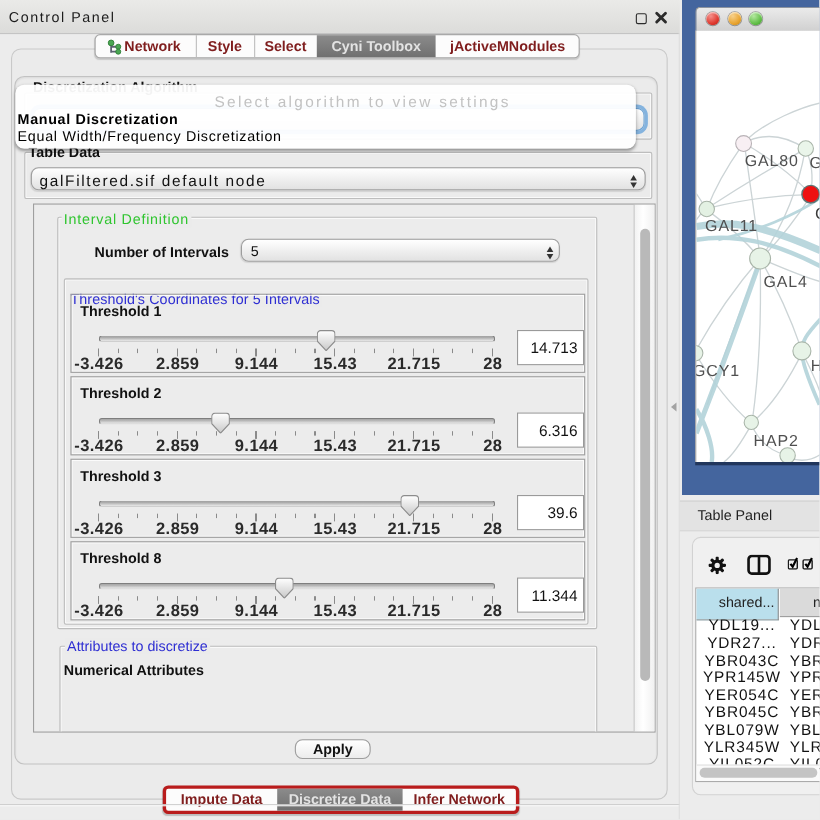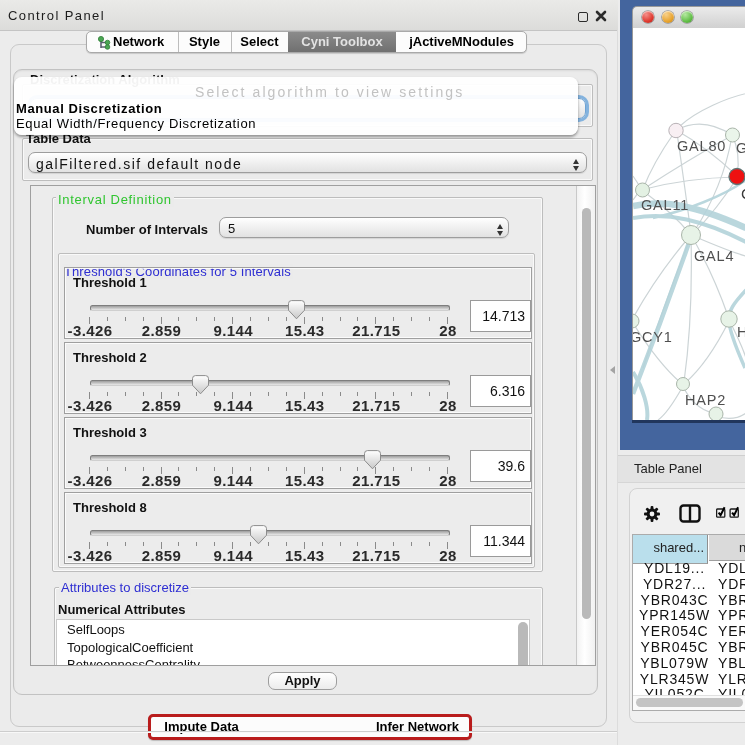--- a/index.html
+++ b/index.html
@@ -11,21 +11,21 @@
   #cp-title{left:0;top:0;width:618px;height:30px;
     background:linear-gradient(#eaeae8,#dcdcda);
     border-bottom:1px solid #c4c4c4;}
   #cp-title span{position:absolute;left:8px;top:8px;font-size:13px;color:#1c1c1c;letter-spacing:1.4px;}
   #float-btn{left:578px;top:12px;width:8px;height:8px;border:1.5px solid #2b2b2b;border-radius:2px;}
   
   #tabs{left:86px;top:31px;width:439px;height:20px;background:#fcfcfc;
     border:1px solid #a9a9a9;border-radius:5px;
     box-shadow:0 1px 1px rgba(0,0,0,0.15);}
   .tab{position:absolute;top:0;height:20px;line-height:20px;font-size:13px;
-       font-weight:bold;color:#000000;text-align:center;}
+       font-weight:bold;color:#7f1d1d;text-align:center;}
   .tabsep{position:absolute;top:0;width:1px;height:20px;background:#bdbdbd;}
   #tab-cyni{background:linear-gradient(#8b8b8b,#707070);color:#e3e3e3;}
   #outer2{left:10px;top:44px;width:595px;height:681px;background:#ebebeb;
     border:1px solid #c9c9c9;border-radius:9px;}
   
   #outer{left:13px;top:69px;width:583px;height:624px;
     background:#ebebeb;border:1px solid #c2c2c2;border-radius:9px;
     box-shadow:inset 0 1px 2px rgba(0,0,0,0.08);}
   .group{position:absolute;border:1px solid #bdbdbd;border-radius:2px;
     box-shadow:inset 0 0 0 1px rgba(255,255,255,0.7);}
@@ -205,34 +205,29 @@
       <div class="ticklab" style="left:353.0px;">28</div>
       <svg class="thumb" style="left:185px;top:32px" width="17" height="19" viewBox="0 0 17 19">
         <path d="M3.5,0.6 h10 a3,3 0 0 1 3,3 v6.6 l-8,8.6 l-8,-8.6 v-6.6 a3,3 0 0 1 3,-3 z" fill="url(#tg)" stroke="#8c8c8c" stroke-width="1"></path>
       </svg>
       <div class="vbox">11.344</div>
     </div>
 
     <div class="group" style="left:23px;top:401px;width:487px;height:100px;"></div>
     <div class="gtitle" style="left:28px;top:394px;color:#2e2ed2;">Attributes to discretize</div>
     <div class="blab" style="left:27px;top:416px;">Numerical Attributes</div>
-    <div class="abs" style="left:25px;top:433px;width:472px;height:47px;background:#fff;border:1px solid #c9c9c9;overflow:hidden;">
-      <div style="position:absolute;left:10px;top:1px;font-size:13px;color:#111;line-height:17.7px;">
-        SelfLoops<br>TopologicalCoefficient<br>BetweennessCentrality
-      </div>
-      <div style="position:absolute;right:1px;top:2px;width:10px;height:60px;background:#b9b9b9;border-radius:5px;"></div>
-    </div>
   </div>
 
   <div class="abs" style="left:268px;top:672px;width:67px;height:16px;
       background:linear-gradient(#ffffff,#ececec);border:1px solid #9d9d9d;border-radius:7px;
       font-size:13px;font-weight:bold;color:#111;text-align:center;line-height:16px;">Apply</div>
 
   <div id="btabs" class="abs">
     <div class="tab" style="left:0;width:101px;">Impute Data</div>
+    <div class="tab" id="btab-sel" style="left:101px;width:114px;background:linear-gradient(#8b8b8b,#707070);color:#e3e3e3;">Discretize Data</div>
     <div class="tab" style="left:215px;width:103px;">Infer Network</div>
   </div>
   <div class="abs" style="left:0;top:731px;width:618px;height:1px;background:#cdcdcd;"></div>
   <div class="abs" style="left:0;top:732px;width:618px;height:1px;background:#f8f8f8;"></div>
 </div>
 
 <div class="abs" style="left:617px;top:30px;width:1px;height:715px;background:#dcdcdc;"></div>
 
 <div id="blue" class="abs"></div>
 <div id="netwin-tb" class="abs">

